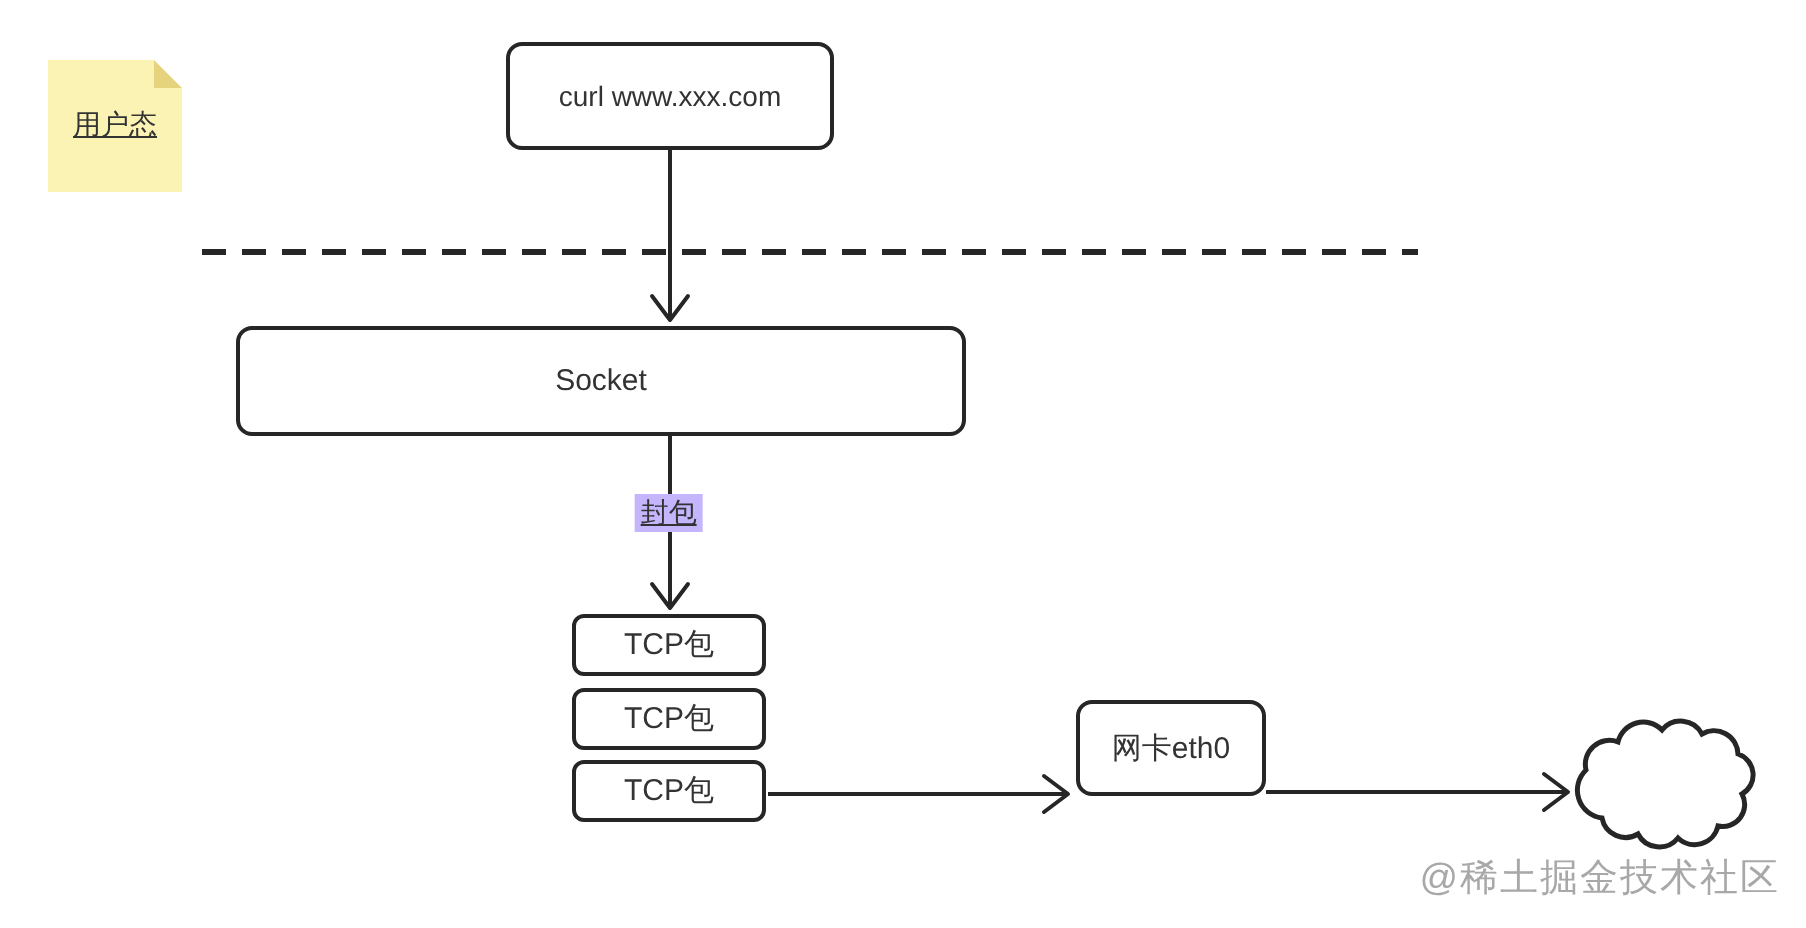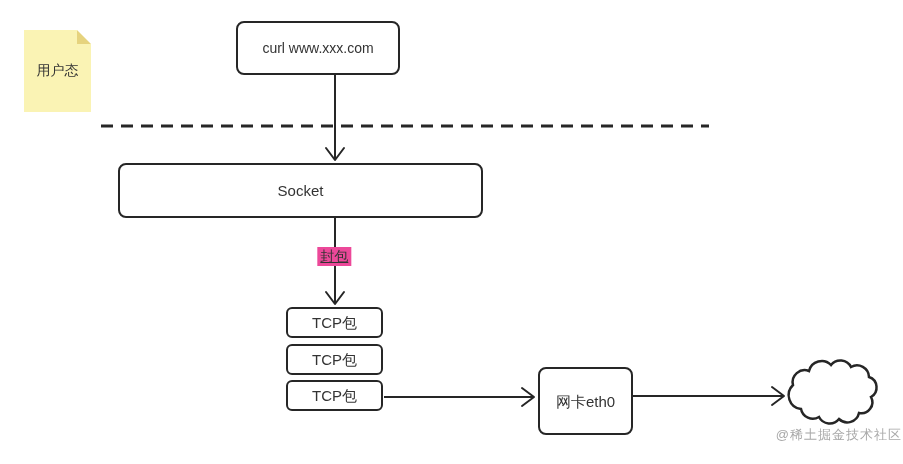--- a/index.html
+++ b/index.html
@@ -21,48 +21,48 @@
   .edge{stroke:var(--stroke);stroke-width:2;fill:none;}
   .arrowhead{stroke:var(--stroke);stroke-width:2;fill:none;stroke-linecap:round;stroke-linejoin:round;}
   .divider{stroke:var(--stroke);stroke-width:3;stroke-dasharray:12 8;fill:none;}
   .cloud{stroke:var(--stroke);stroke-width:2.5;fill:#ffffff;}
   .node{
     position:absolute;box-sizing:border-box;z-index:1;
     display:flex;align-items:center;justify-content:center;
     background:#ffffff;border:2px solid var(--stroke);border-radius:8px;
     color:var(--text);font-size:14px;line-height:1;white-space:nowrap;
   }
-  #node-curl{left:236px;top:21px;width:164px;height:54px;}
+  #node-curl{left:253px;top:21px;width:164px;height:54px;}
   #node-socket{left:118px;top:163px;width:365px;height:55px;font-size:15px;}
   .tcp{left:286px;width:97px;height:31px;border-radius:6px;font-size:15px;}
   #node-tcp1{top:307px;}
   #node-tcp2{top:344px;}
   #node-tcp3{top:380px;}
-  #node-nic{left:538px;top:367px;width:95px;height:68px;font-size:15px;}
+  #node-nic{left:538px;top:350px;width:95px;height:48px;font-size:15px;}
   .note{
     position:absolute;left:24px;width:67px;z-index:1;
     background:var(--note-fill);color:var(--text);
     display:flex;align-items:center;justify-content:center;
     font-size:14px;
   }
   .note::before{
     content:"";position:absolute;top:0;right:0;width:0;height:0;
     border-top:14px solid var(--background);
     border-left:14px solid var(--note-fold);
   }
-  #note-user{top:30px;height:82px;}
+  #note-user{top:30px;height:66px;text-decoration:underline;}
   #note-kernel{top:181px;height:64px;}
   .edge-label{
     position:absolute;left:335px;top:247px;transform:translateX(-52%);
-    background:#ec4899;padding:1px 3px;z-index:2;
+    background:#c4b5fd;padding:1px 3px;z-index:2;
     color:var(--text);font-size:14px;line-height:1.2;white-space:nowrap;text-decoration:underline;
   }
   .watermark{
-    position:absolute;right:1px;top:426px;z-index:3;
-    color:var(--watermark);font-size:13px;letter-spacing:1px;white-space:nowrap;text-align:right;
+    position:absolute;right:13px;top:426px;z-index:3;
+    color:var(--watermark);font-size:19px;letter-spacing:1px;white-space:nowrap;text-align:right;
   }
 </style>
 </head>
 <body>
 
 <div class="canvas">
 
   <svg class="wires" width="903" height="464" viewBox="0 0 903 464">
 
     <line class="divider" x1="101" y1="126" x2="709" y2="126"></line>

